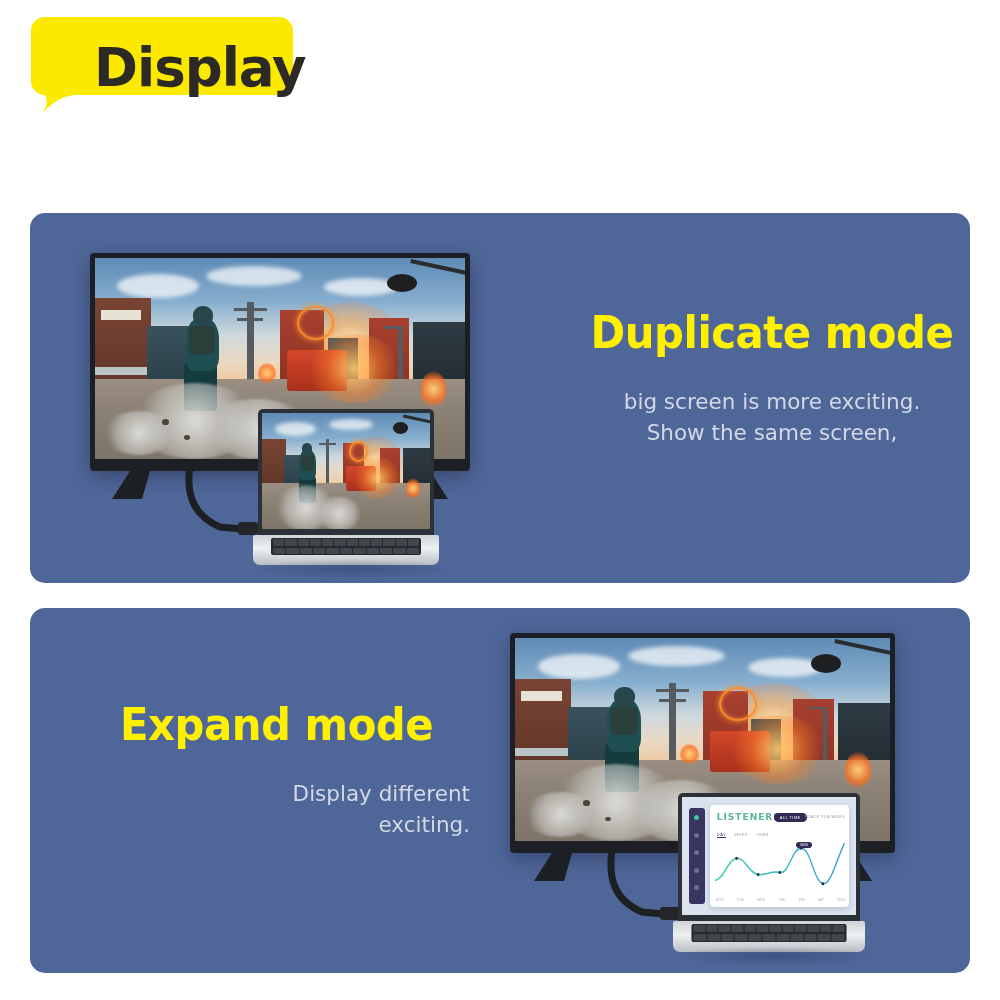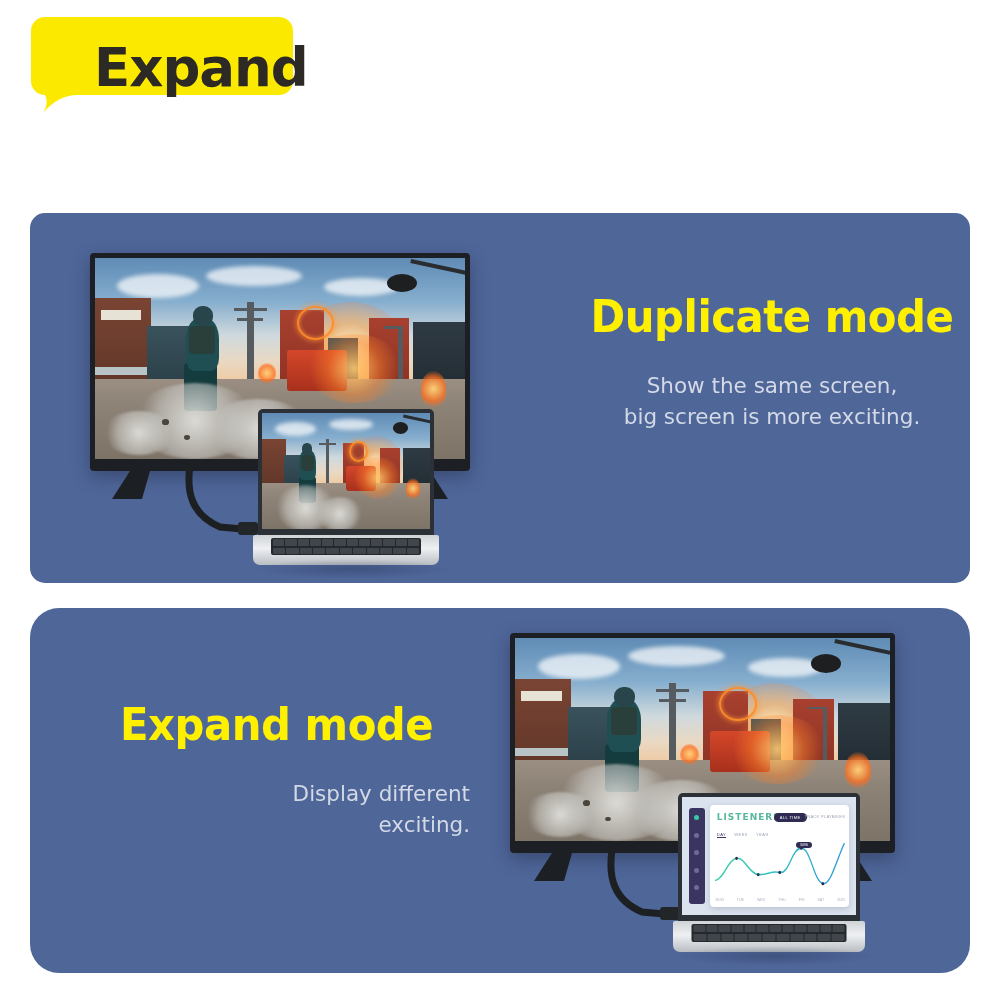--- a/index.html
+++ b/index.html
@@ -46,21 +46,21 @@
 
   
   .panel {
     position: absolute;
     left: 30px; width: 940px;
     background: #4f6699;
     border-radius: 15px;
     overflow: hidden;
   }
   #panel-duplicate { top: 213px; height: 370px; }
-  #panel-expand    { top: 608px; height: 365px; border-radius: 29px; }
+  #panel-expand    { top: 608px; height: 365px; }
 
   
   .text-col { position: absolute; }
   .mode-title {
     font-family: "DejaVu Sans", sans-serif;
     font-weight: 700;
     color: #fff000;
     font-size: 44px;
     line-height: 50px;
     letter-spacing: -0.5px;
@@ -225,21 +225,21 @@
 <body>
 
 <div class="page">
 
   <div class="header">
 
     <div class="logo-wrap">
       <svg class="logo-bubble" viewBox="0 0 262 96">
         <path d="M14,0 H248 A14,14 0 0 1 262,14 V64 A14,14 0 0 1 248,78 H46 C34,78 22,84 12,96 C17,88 16,82 14,78 A14,14 0 0 1 0,64 V14 A14,14 0 0 1 14,0 Z" fill="#fbea00"></path>
       </svg>
-      <div class="logo-text">Expand</div>
+      <div class="logo-text">Display</div>
     </div>
 
   </div>
 
   <div class="panel" id="panel-duplicate">
 
     <div class="tv" style="left:60px; top:40px; width:380px; height:225px;">
       <div class="tv-frame" style="height:218px;">
         <div class="tv-screen" style="height:201px;">
           <div class="game">
@@ -373,25 +373,25 @@
               <div class="key"></div>
             <div class="key"></div>
               <div class="key"></div>
               <div class="key"></div>
           </div>
         </div>
       </div>
       <div class="shadow-ellipse" style="left:-6px; top:150px; width:200px; height:20px;"></div>
     </div>
 
-    <div class="text-col" id="duplicate-text" style="left:542px; top:79px; width:400px;">
+    <div class="text-col" id="duplicate-text" style="left:542px; top:95px; width:400px;">
       <div class="mode-title">Duplicate mode</div>
       <div class="mode-desc">
+        <div>big screen is more exciting.</div>
         <div>Show the same screen,</div>
-        <div>big screen is more exciting.</div>
       </div>
     </div>
   </div>
 
   <div class="panel" id="panel-expand">
 
     <div class="text-col" id="expand-text" style="left:90px; top:92px; width:350px;">
       <div class="mode-title">Expand mode</div>
       <div class="mode-desc">
         <div>Display different</div>

